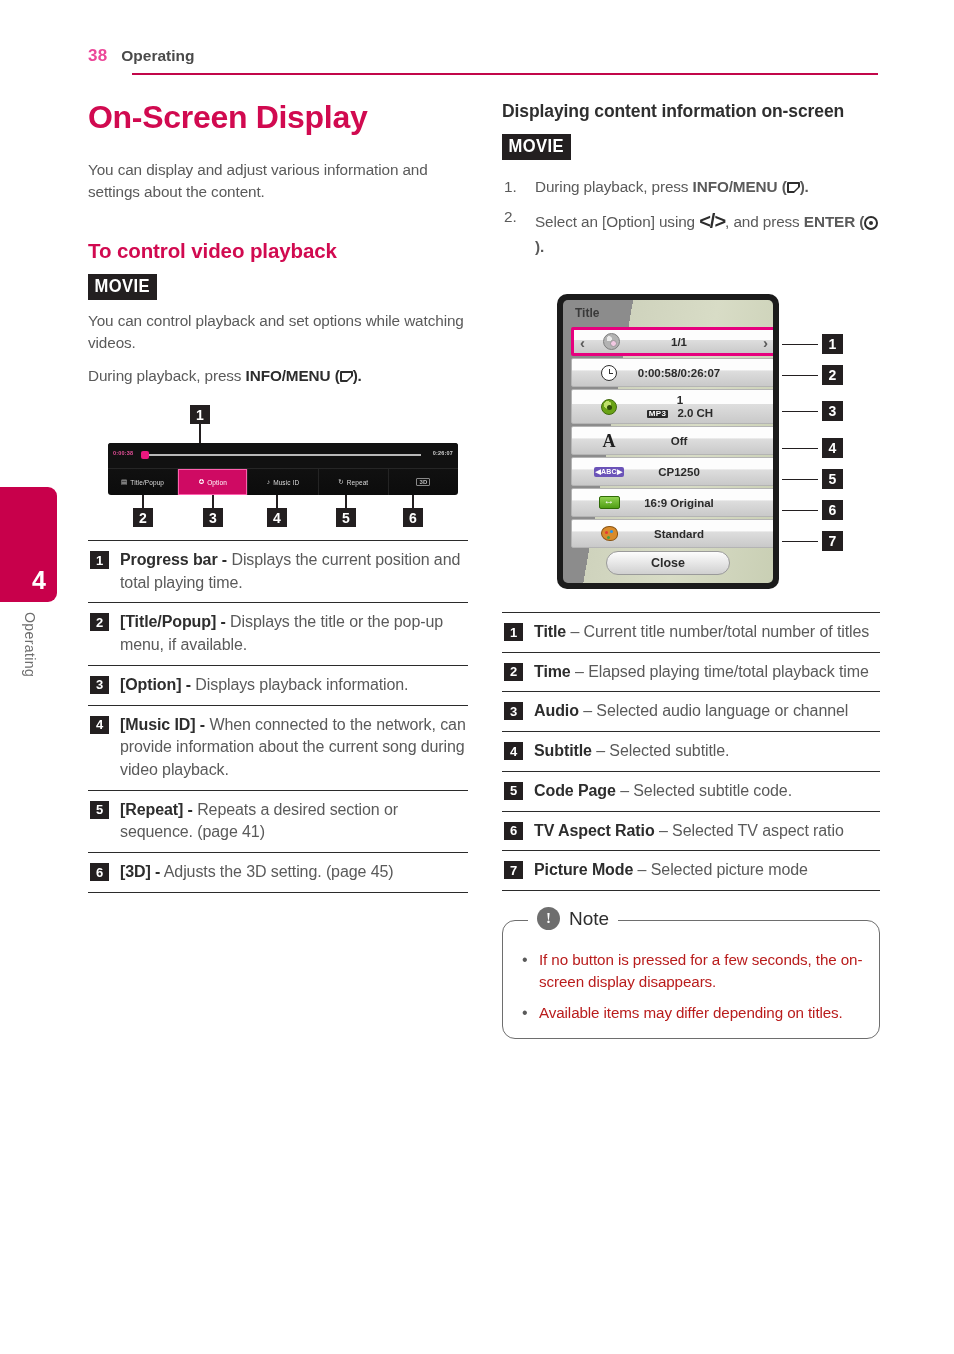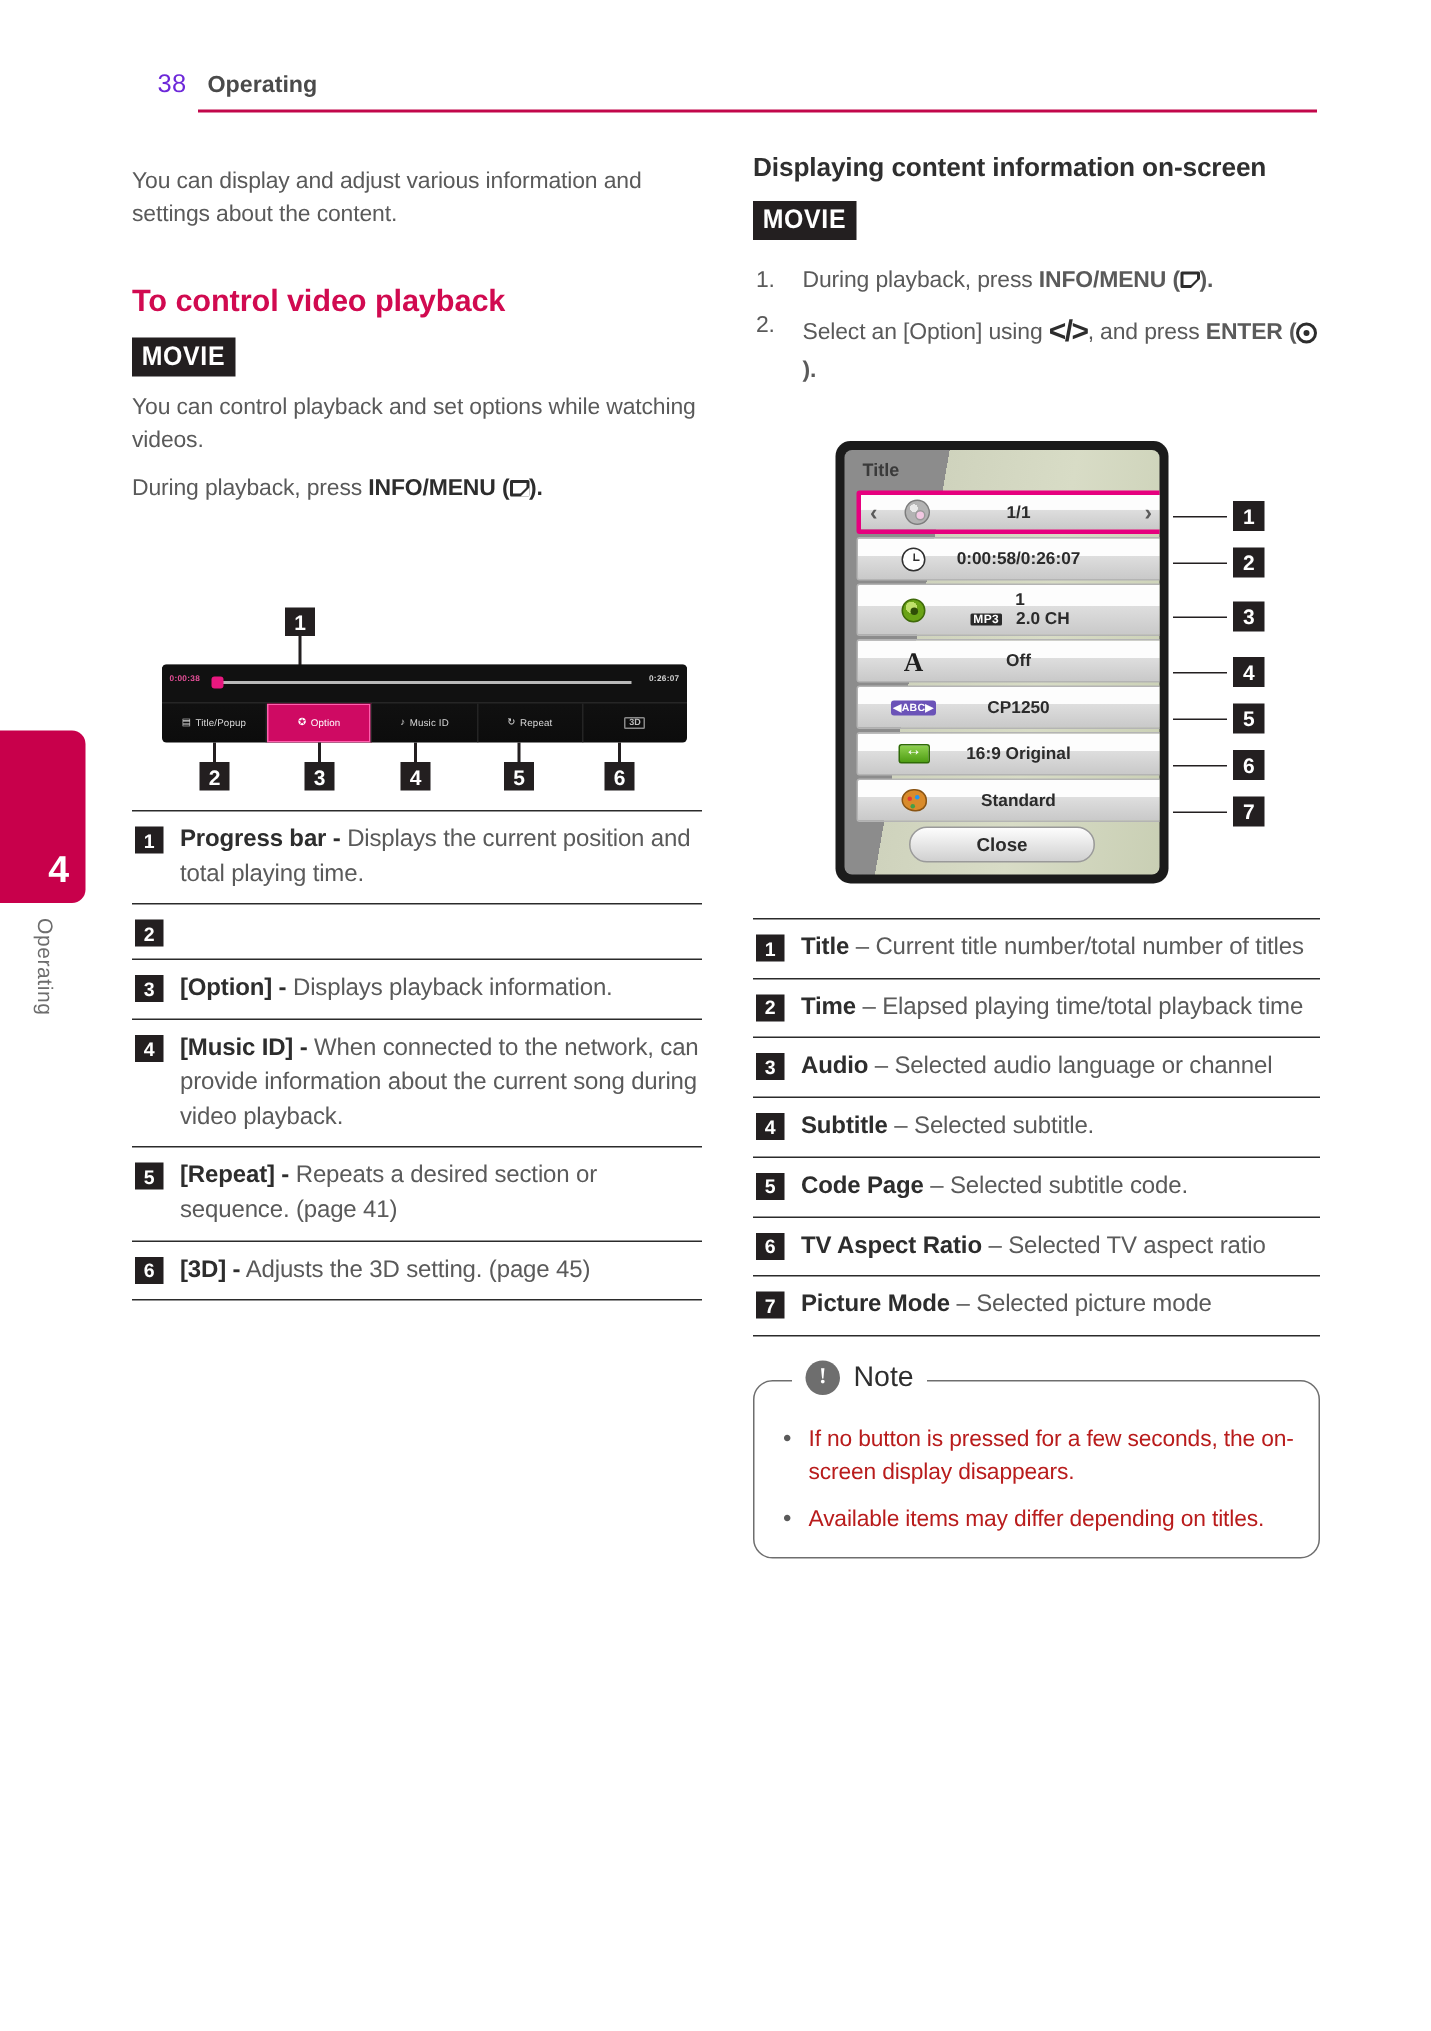--- a/index.html
+++ b/index.html
@@ -8,21 +8,21 @@
     background: #ffffff;
     font-family: "Liberation Sans", sans-serif;
     color: #3b3b3b;
     overflow: hidden;
   }
   .page { position: relative; width: 954px; height: 1354px; }
 
   
   .hdr { position: absolute; left: 88px; top: 46px; width: 790px; }
   .hdr-row { display: flex; align-items: baseline; gap: 14px; }
-  .hdr-num { font-size: 17px; font-weight: normal; color: #6d28d9; letter-spacing: .2px; margin-left: 17px;}
+  .hdr-num { font-size: 17px; font-weight: bold; color: #ec4899; letter-spacing: .2px;}
   .hdr-txt { font-size: 15.5px; font-weight: bold; color: #4a4a4a; }
   .hdr-rule { margin-top: 7px; margin-left: 44px; height: 1.5px; background: #c2074a; }
 
   
   .chaptab {
     position: absolute; left: 0; top: 487px; width: 57px; height: 115px;
     background: #c8004b; border-radius: 0 9px 9px 0;
     color: #fff;
   }
   .chaptab .num {
@@ -253,20 +253,21 @@
     <div class="hdr-rule"></div>
   </div>
 
   <div class="chaptab">
     <span class="num">4</span>
   </div>
   <div class="chaplabel">Operating</div>
 
   <div class="colL">
 
+    <h1 class="title">On-Screen Display</h1>
 
     <p class="body">You can display and adjust various information and settings about the content.</p>
 
     <h2 class="sub" style="margin-top:34px;">To control video playback</h2>
 
     <div><span class="badge-movie">MOVIE</span></div>
 
     <p class="body">You can control playback and set options while watching videos.</p>
 
     <p class="body">
@@ -323,20 +324,21 @@
   </div>
 
   <div style="position:absolute;left:88px;top:528px;width:380px;">
     <div class="deflist">
       <div class="row">
         <div class="sq">1</div>
         <div class="txt"><b>Progress bar -</b><span> Displays the current position and total playing time.</span></div>
       </div>
       <div class="row">
         <div class="sq">2</div>
+        <div class="txt"><b>[Title/Popup] -</b><span> Displays the title or the pop-up menu, if available.</span></div>
       </div>
       <div class="row">
         <div class="sq">3</div>
         <div class="txt"><b>[Option] -</b><span> Displays playback information.</span></div>
       </div>
       <div class="row">
         <div class="sq">4</div>
         <div class="txt"><b>[Music ID] -</b><span> When connected to the network, can provide information about the current song during video playback.</span></div>
       </div>
       <div class="row">

